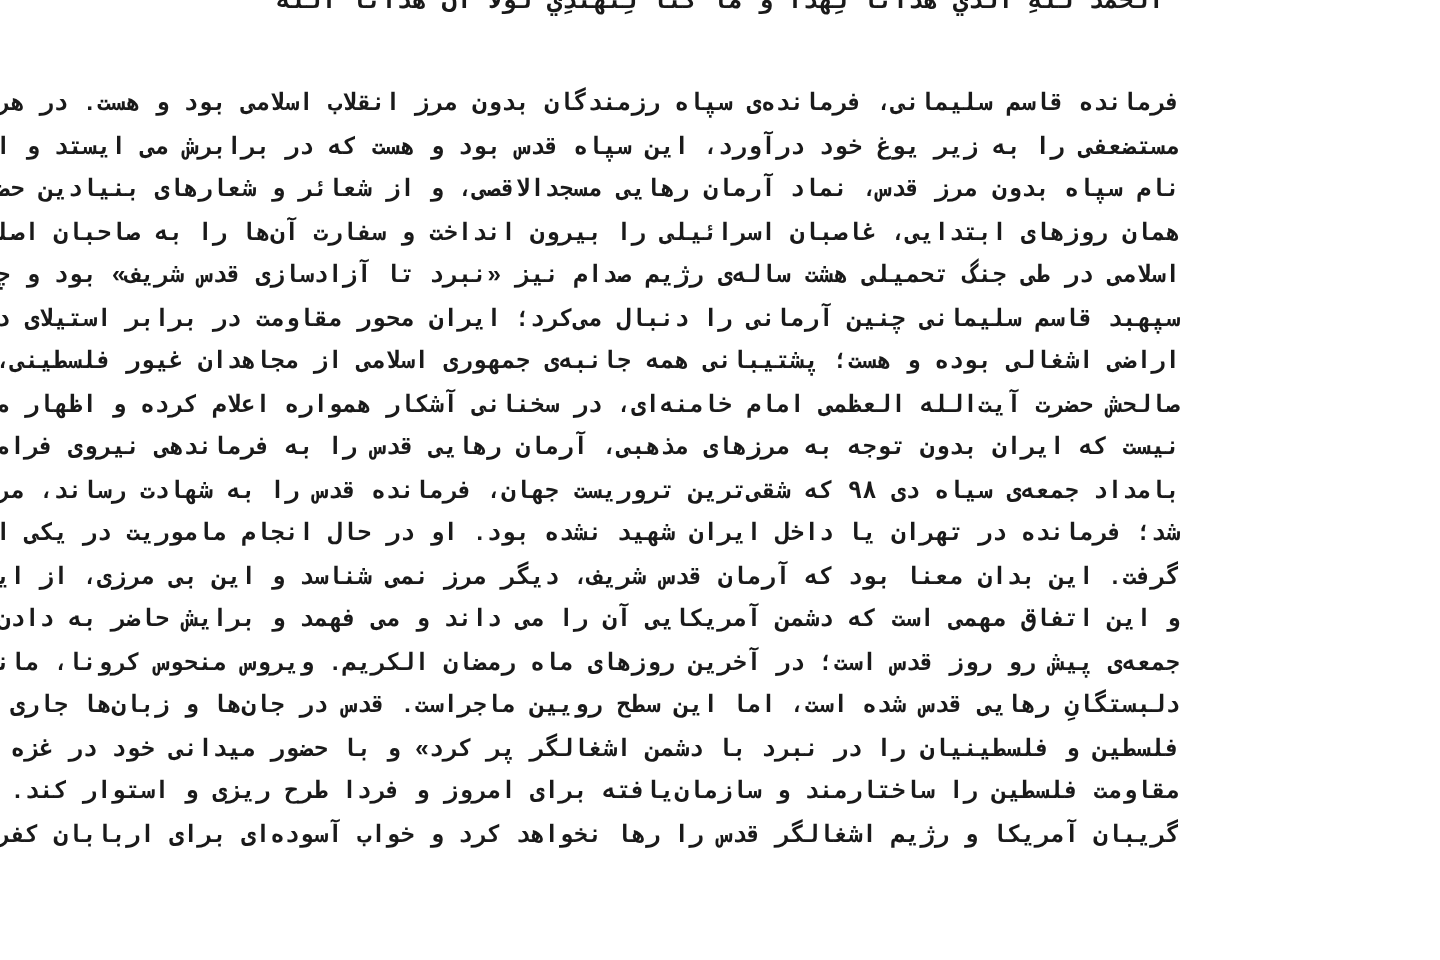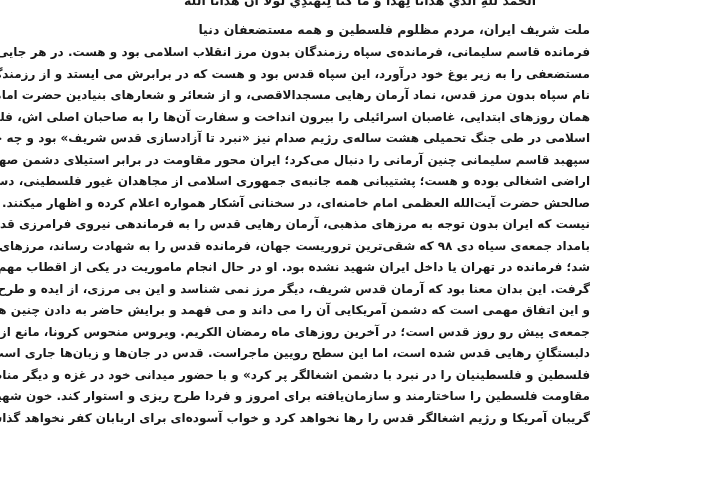--- a/index.html
+++ b/index.html
@@ -15,20 +15,21 @@
       font-family: "DejaVu Sans", sans-serif;
       color: #1a1a1a;
     }
     .page {
       position: absolute;
       left: 0;
       top: 0;
       width: 620px;
       height: 480px;
       direction: rtl;
+      font-family: Liberation Mono, monospace;
     }
     .header-line {
       position: absolute;
       top: -9px;
       left: 0;
       width: 720px;
       text-align: center;
       font-size: 12.5px;
       font-weight: bold;
       line-height: 20px;
@@ -61,21 +62,20 @@
     }
     .line.last {
       text-align-last: right;
     }
   </style>
 </head>
 <body>
 
 <div class="page">
   <div class="header-line">الحَمدُ للهِ الَّذي هَدانا لِهذا وَ ما كُنّا لِنَهتَدِيَ لَولا أَن هَدانا الله</div>
-  <div class="salutation">ملت شریف ایران، مردم مظلوم فلسطین و همه مستضعفان دنیا</div>
   <div class="body-lines" id="body-lines">
       <div class="line">فرمانده قاسم سلیمانی، فرمانده‌ی سپاه رزمندگان بدون مرز انقلاب اسلامی بود و هست. در هر جایی از جهان، مستکبری قصد داشته باشد مظلوم و</div>
       <div class="line last">مستضعفی را به زیر یوغ خود درآورد، این سپاه قدس بود و هست که در برابرش می ایستد و از رزمندگان بین المللی جبهه‌ی مقاومت حمایت می کند.</div>
       <div class="line">نام سپاه بدون مرز قدس، نماد آرمان رهایی مسجدالاقصی، و از شعائر و شعارهای بنیادین حضرت امام خمینی رحمه‌الله است. ایران انقلابی در</div>
       <div class="line">همان روزهای ابتدایی، غاصبان اسرائیلی را بیرون انداخت و سفارت آن‌ها را به صاحبان اصلی اش، فلسطینیان واقعی تحویل داد. شعار جمهوری</div>
       <div class="line last">اسلامی در طی جنگ تحمیلی هشت ساله‌ی رژیم صدام نیز «نبرد تا آزادسازی قدس شریف» بود و چه خون‌ها که بر سر این راه داده نشد.</div>
       <div class="line">سپهبد قاسم سلیمانی چنین آرمانی را دنبال می‌کرد؛ ایران محور مقاومت در برابر استیلای دشمن صهیونیستی بر کرانه‌ی باختری، غزه و همه</div>
       <div class="line">اراضی اشغالی بوده و هست؛ پشتیبانی همه جانبه‌ی جمهوری اسلامی از مجاهدان غیور فلسطینی، دستوری است که خمینی کبیر و خلف</div>
       <div class="line">صالحش حضرت آیت‌الله العظمی امام خامنه‌ای، در سخنانی آشکار همواره اعلام کرده و اظهار میکنند. این مهم بر کسی پنهان نبوده و</div>
       <div class="line last">نیست که ایران بدون توجه به مرزهای مذهبی، آرمان رهایی قدس را به فرماندهی نیروی فرامرزی قدس تعقیب میکند.</div>

